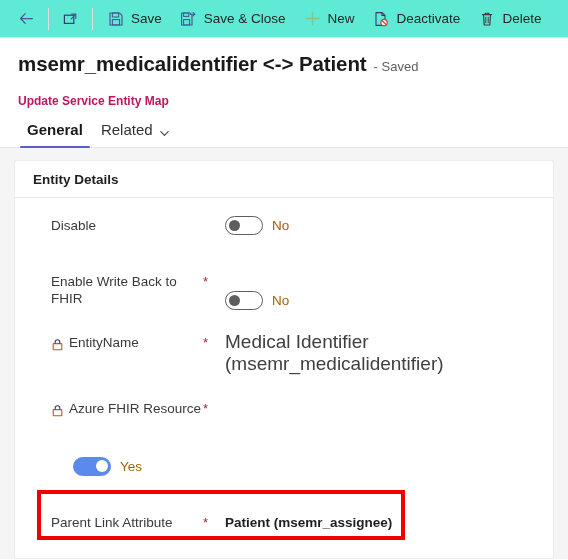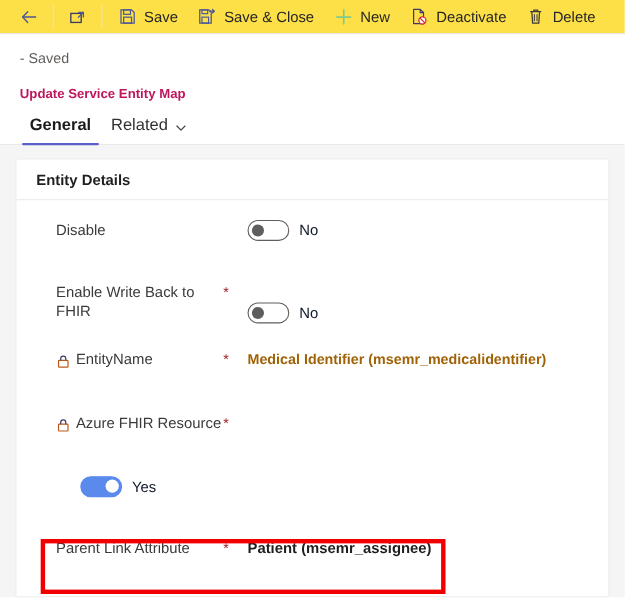--- a/index.html
+++ b/index.html
@@ -11,24 +11,24 @@
     height: 560px;
     background: #ffffff;
     font-family: "Liberation Sans", sans-serif;
     color: #323130;
     overflow: hidden;
     position: relative;
   }
 
   
   .commandbar {
-    height: 31px;
+    height: 38px;
     display: flex;
     align-items: center;
-    background: #fde047;
+    background: #5eead4;
     border-bottom: 1px solid #e8e8e8;
     padding-left: 10px;
     box-sizing: border-box;
   }
   .cmd-btn {
     display: flex;
     align-items: center;
     gap: 7px;
     height: 30px;
     padding: 0 9px;
@@ -184,21 +184,21 @@
     text-align: left;
   }
   .field-value {
     display: flex;
     align-items: center;
     gap: 9px;
     min-height: 22px;
     font-size: 13.5px;
     color: #323130;
   }
-  .val-text { font-size: 13px; color: #a16207; font-weight: bold; }
+  .val-text { font-size: 19px; color: #404040; }
   .val-bold { font-size: 13.5px; font-weight: bold; color: #201f1e; }
   .val-link {
     font-size: 13.5px;
     color: #4f6bed;
     font-weight: bold;
     cursor: pointer;
   }
 
   
   .toggle {
@@ -231,21 +231,21 @@
     position: absolute;
     right: 2.5px;
     top: 2.5px;
     width: 12px;
     height: 12px;
     border-radius: 50%;
     background: #ffffff;
   }
   .toggle-state {
     font-size: 13.5px;
-    color: #0f172a;
+    color: #a16207;
   }
 
   
   .highlight-box {
     position: absolute;
     border: 4px solid #f20000;
     box-sizing: border-box;
     pointer-events: none;
     z-index: 5;
   }
@@ -331,20 +331,21 @@
           <path d="M6.8 6.2 V11.8 M9.2 6.2 V11.8" stroke="#3b3a3f" stroke-width="0.95" stroke-linecap="round"></path>
         </svg>
     </span>
     <span>Delete</span>
   </div>
 
 </div>
 
 <div class="titlewrap">
   <div class="title-line">
+    <span class="rec-title">msemr_medicalidentifier &lt;-&gt; Patient</span>
     <span class="rec-status">- Saved</span>
   </div>
   <div class="rec-subtitle">Update Service Entity Map</div>
 </div>
 
 <div class="tabs">
   <div class="tab active">
     <span>General</span>
   </div>
   <div class="tab">

